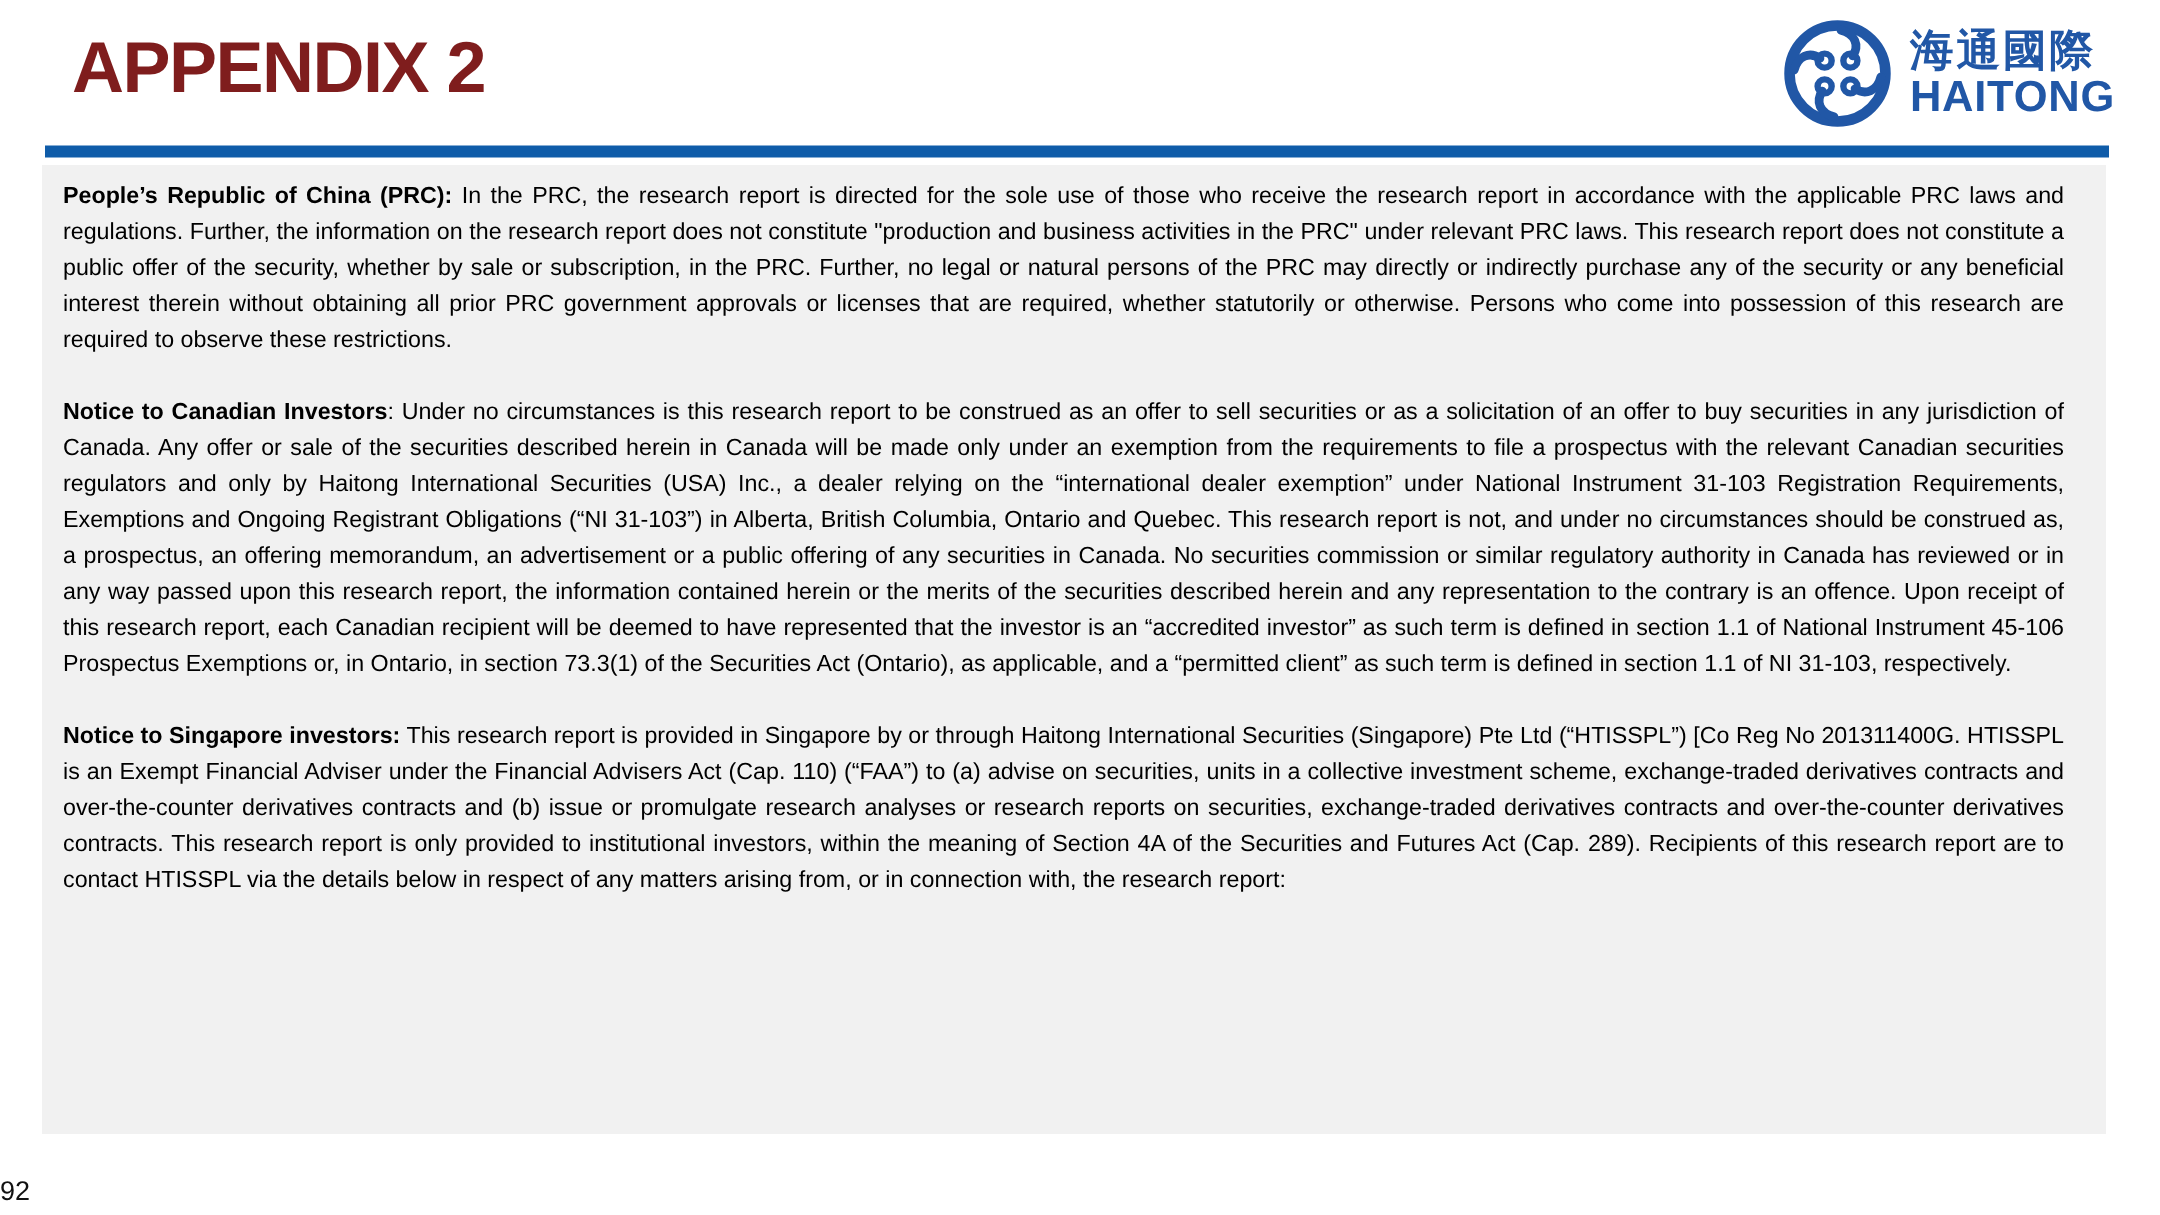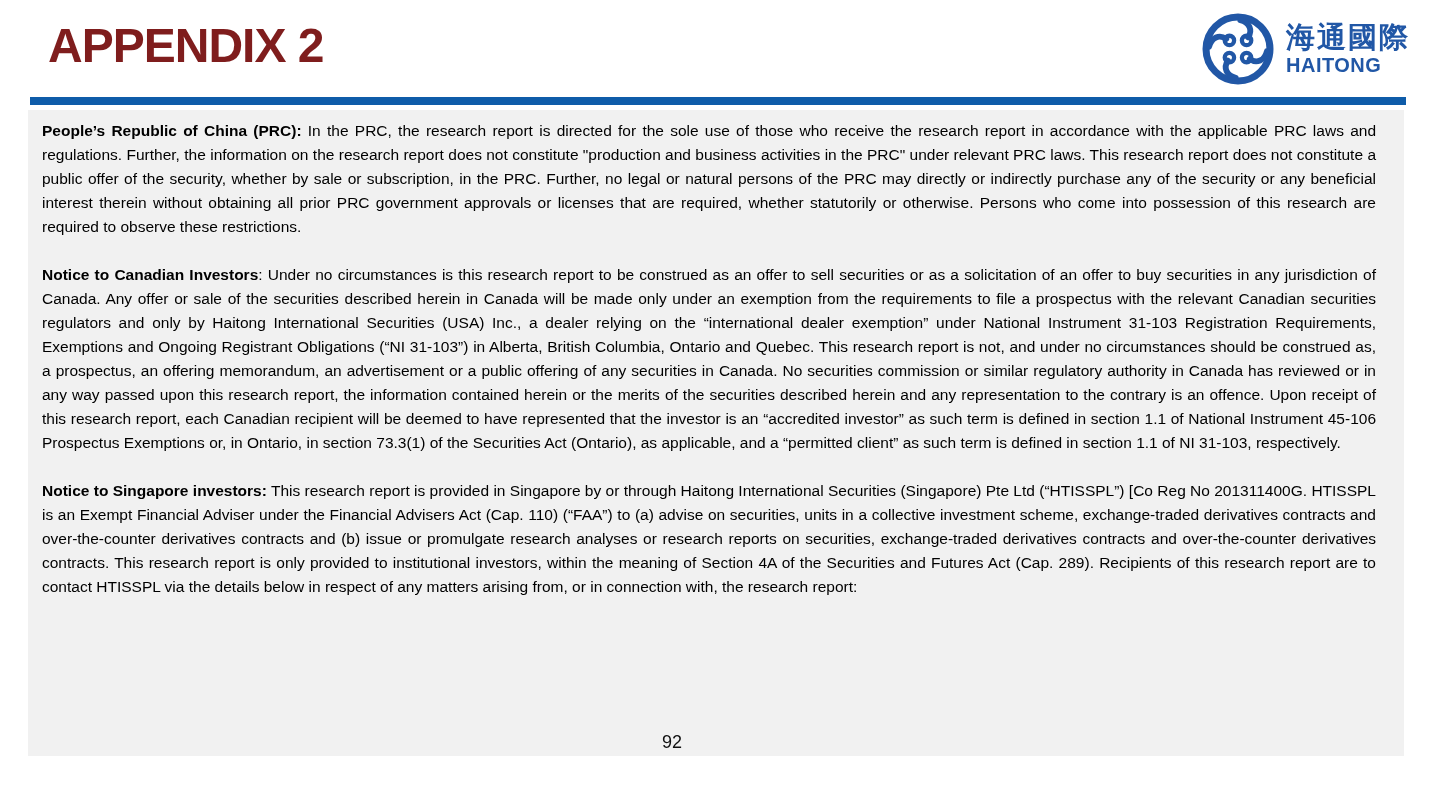--- a/index.html
+++ b/index.html
@@ -50,21 +50,21 @@
   }
   .logo-cn {
     font-family: "DejaVu Sans", sans-serif;
     font-size: 29px;
     font-weight: bold;
     letter-spacing: 2px;
     color: #2157a6;
     white-space: nowrap;
   }
   .logo-en {
-    font-size: 20px;
+    font-size: 29px;
     font-weight: bold;
     letter-spacing: 0.5px;
     color: #2157a6;
     margin-top: 3px;
   }
 
   
   .header-rule {
     position: absolute;
     left: 30px;
@@ -93,23 +93,22 @@
     color: #000000;
   }
   .content-box p .lead {
     font-weight: bold;
   }
 
   
   .page-number {
     position: absolute;
     left: 0;
-    top: 732px;
+    top: 784px;
     width: 1344px;
-    text-align: center;
     font-size: 18px;
     color: #111111;
   }
 </style>
 </head>
 <body>
 
 <h1 class="page-title">APPENDIX 2</h1>
 
 <div class="logo">

